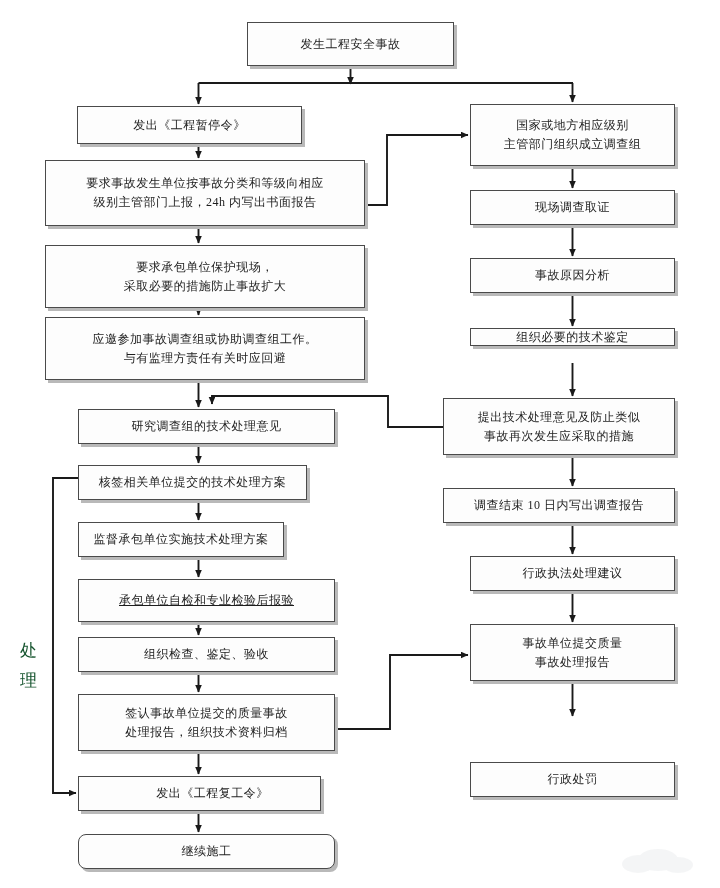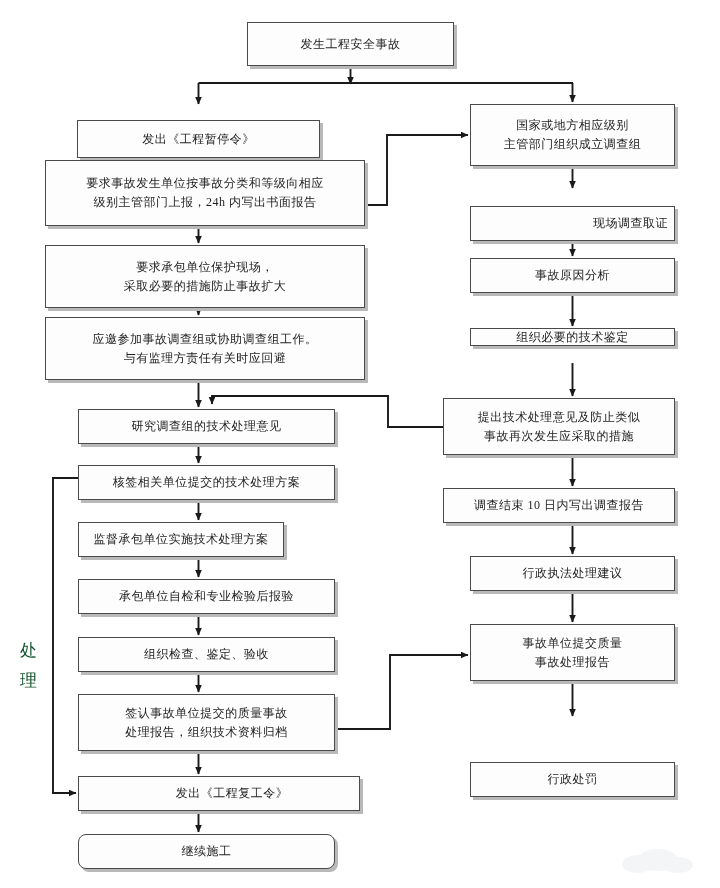--- a/index.html
+++ b/index.html
@@ -87,65 +87,65 @@
       <path d="M572.5,523 L572.5,554" marker-end="url(#ah)"></path>
       <path d="M572.5,591 L572.5,622" marker-end="url(#ah)"></path>
       <path d="M572.5,681 L572.5,716" marker-end="url(#ah)"></path>
     </g>
   </svg>
 
   <div id="nodes-host">
       <div class="node" style="left: 247px; top: 22px; width: 207px; height: 44px;">
         <span class="txt">发生工程安全事故</span>
       </div>
-      <div class="node" style="left: 77px; top: 120px; width: 243px; height: 38px; justify-content: center;">
+      <div class="node" style="left: 77px; top: 106px; width: 225px; height: 38px; justify-content: center;">
         <span class="txt">发出《工程暂停令》</span>
       </div>
       <div class="node" style="left: 45px; top: 160px; width: 320px; height: 66px;">
         <span class="txt">要求事故发生单位按事故分类和等级向相应
 级别主管部门上报，24h 内写出书面报告</span>
       </div>
       <div class="node" style="left: 45px; top: 245px; width: 320px; height: 63px;">
         <span class="txt">要求承包单位保护现场，
 采取必要的措施防止事故扩大</span>
       </div>
       <div class="node" style="left: 45px; top: 317px; width: 320px; height: 63px;">
         <span class="txt">应邀参加事故调查组或协助调查组工作。
 与有监理方责任有关时应回避</span>
       </div>
       <div class="node" style="left: 78px; top: 409px; width: 257px; height: 35px;">
         <span class="txt">研究调查组的技术处理意见</span>
       </div>
-      <div class="node" style="left: 78px; top: 465px; width: 257px; height: 35px;">
+      <div class="node" style="left: 78px; top: 465px; width: 229px; height: 35px;">
         <span class="txt">核签相关单位提交的技术处理方案</span>
       </div>
       <div class="node" style="left: 78px; top: 522px; width: 206px; height: 35px;">
         <span class="txt">监督承包单位实施技术处理方案</span>
       </div>
-      <div class="node" style="left: 78px; top: 579px; width: 257px; height: 35px;">
+      <div class="node" style="left: 78px; top: 579px; width: 257px; height: 43px; text-decoration: underline;">
         <span class="txt">承包单位自检和专业检验后报验</span>
       </div>
       <div class="node" style="left: 78px; top: 637px; width: 257px; height: 35px;">
         <span class="txt">组织检查、鉴定、验收</span>
       </div>
       <div class="node" style="left: 78px; top: 694px; width: 257px; height: 57px;">
         <span class="txt">签认事故单位提交的质量事故
 处理报告，组织技术资料归档</span>
       </div>
-      <div class="node" style="left: 78px; top: 776px; width: 282px; height: 35px; padding-left: 32px;">
+      <div class="node" style="left: 78px; top: 776px; width: 243px; height: 35px; padding-left: 32px;">
         <span class="txt">发出《工程复工令》</span>
       </div>
       <div class="node" style="left: 78px; top: 834px; width: 257px; height: 35px; border-radius: 8px;">
         <span class="txt">继续施工</span>
       </div>
       <div class="node" style="left: 470px; top: 104px; width: 205px; height: 62px;">
         <span class="txt">国家或地方相应级别
 主管部门组织成立调查组</span>
       </div>
-      <div class="node" style="left: 470px; top: 206px; width: 205px; height: 35px; justify-content: flex-end;">
+      <div class="node" style="left: 470px; top: 190px; width: 205px; height: 35px;">
         <span class="txt">现场调查取证</span>
       </div>
       <div class="node" style="left: 470px; top: 258px; width: 205px; height: 35px;">
         <span class="txt">事故原因分析</span>
       </div>
       <div class="node" style="left: 470px; top: 328px; width: 205px; height: 18px;">
         <span class="txt">组织必要的技术鉴定</span>
       </div>
       <div class="node" style="left: 443px; top: 398px; width: 232px; height: 57px;">
         <span class="txt">提出技术处理意见及防止类似

